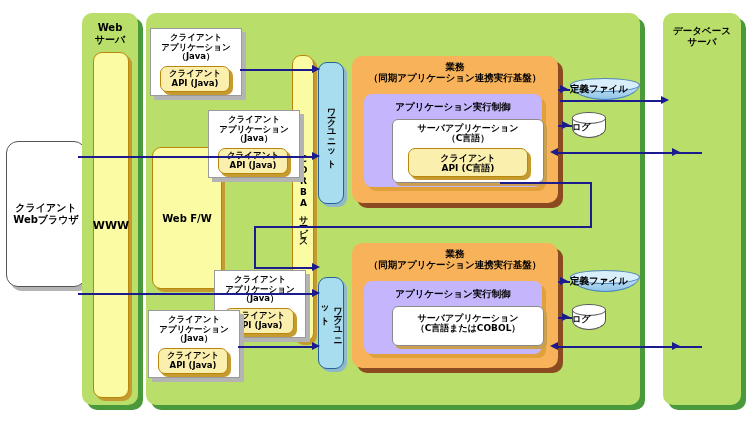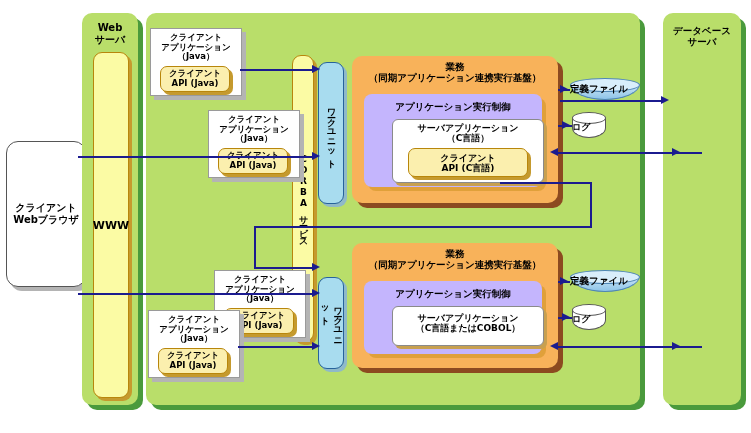--- a/index.html
+++ b/index.html
@@ -88,20 +88,23 @@
 
   <div class="panel" style="left:82px;top:13px;width:56px;height:392px;"></div>
   <div class="panel-title" style="left:82px;top:22px;width:56px;font-size:10px;">Web
 サーバ</div>
   <div class="ycol" style="left:93px;top:52px;width:34px;height:344px;">
     <div class="vtxt" style="font-size:11px;">WWW</div>
   </div>
 
   <div class="panel" style="left:146px;top:13px;width:494px;height:392px;"></div>
 
+  <div class="ycol" style="left:152px;top:147px;width:68px;height:140px;">
+    <div class="vtxt" style="font-size:10px;">Web F/W</div>
+  </div>
 
   <div class="ycol" style="left:292px;top:55px;width:20px;height:285px;">
     <div class="vtxt vertical" style="font-size:9px;">CORBAサービス</div>
   </div>
 
   <div class="wunit" style="left:318px;top:62px;width:24px;height:140px;">
     <div class="vtxt" style="font-size:9px;">ワークユニット</div>
   </div>
   <div class="wunit" style="left:318px;top:277px;width:24px;height:90px;">
     <div class="vtxt" style="font-size:9px;">ワークユニット</div>

